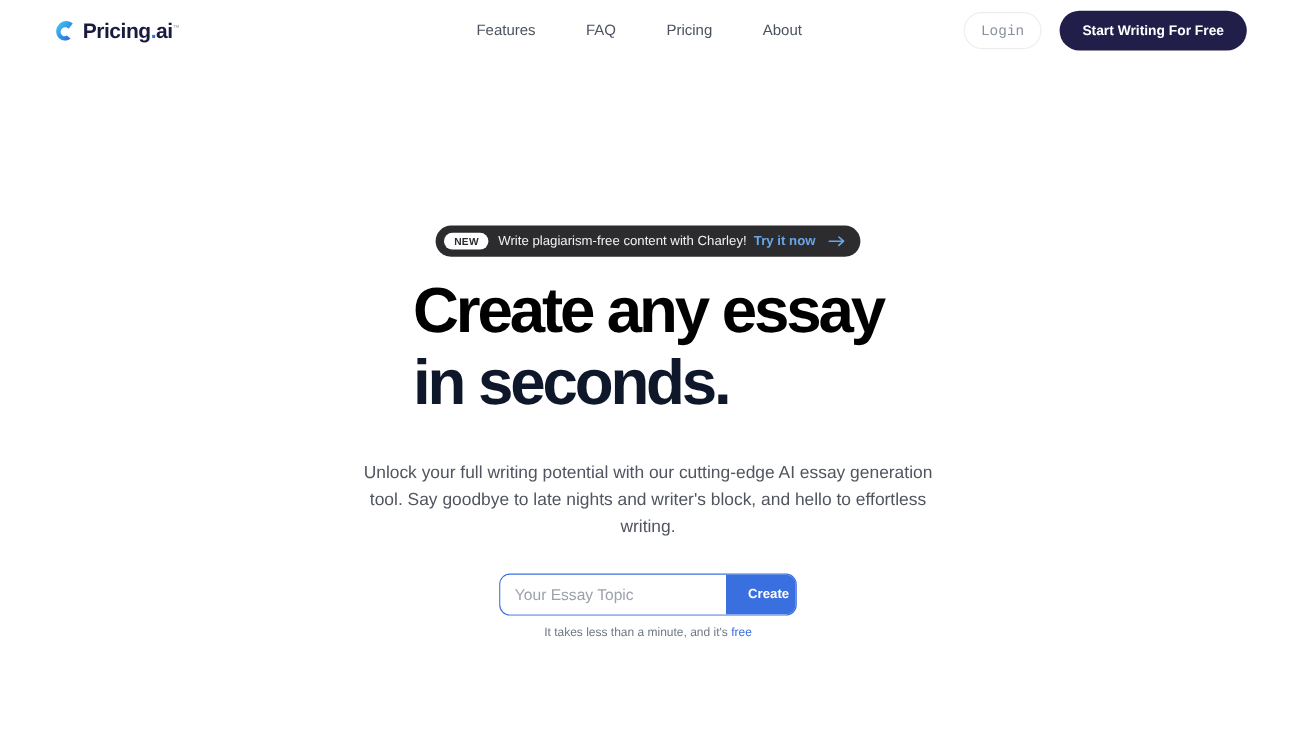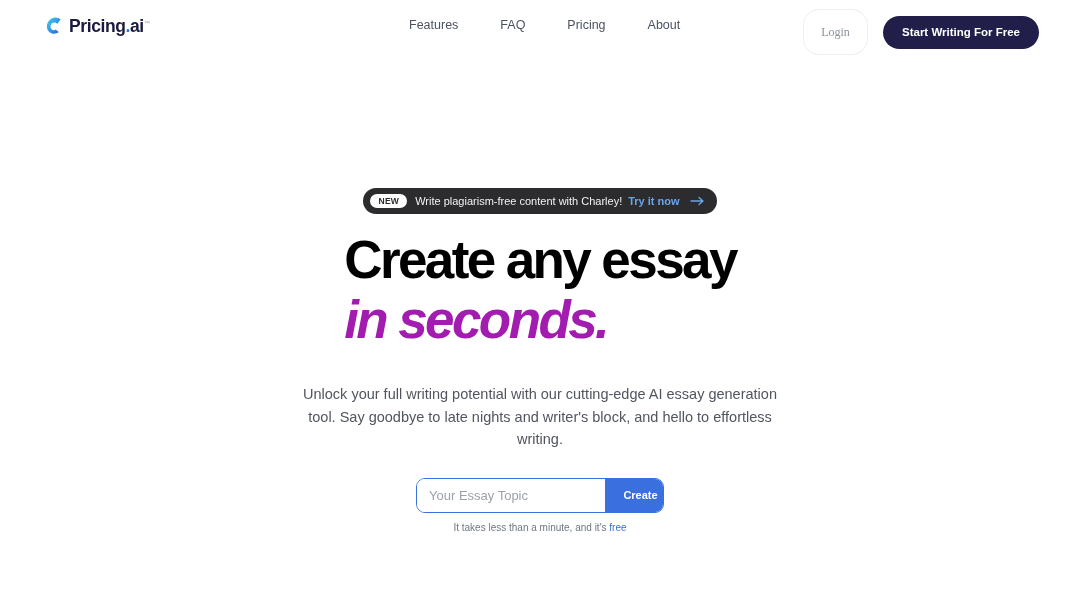--- a/index.html
+++ b/index.html
@@ -59,21 +59,21 @@
   .brand-tm {
     font-size: 6px;
     vertical-align: super;
     color: #9aa0b4;
     font-weight: normal;
     letter-spacing: 0;
   }
 
   .nav {
     position: absolute;
-    left: 388px;
+    left: 376px;
     top: 14px;
     display: flex;
     align-items: center;
     gap: 0px;
   }
   .nav-item {
     font-size: 12.5px;
     color: #4b5360;
     padding: 0 21px;
     line-height: 22px;
@@ -85,27 +85,27 @@
     position: absolute;
     right: 41px;
     top: 9px;
     display: flex;
     align-items: center;
     gap: 15px;
   }
 
   .btn-login {
     width: 65px;
-    height: 46px;
+    height: 31px;
     border-radius: 16px;
     border: 1px solid #eceef1;
     background: #ffffff;
     color: #8b919c;
     font-size: 12px;
-    font-family: Liberation Serif, serif;
+    font-family: Liberation Mono, monospace;
     display: flex;
     align-items: center;
     justify-content: center;
     cursor: pointer;
   }
 
   .btn-cta {
     height: 33px;
     padding: 0 19px;
     border-radius: 17px;
@@ -175,21 +175,21 @@
   }
 
   .headline {
     margin-top: 16px;
     font-size: 53px;
     line-height: 60px;
     font-weight: bold;
     letter-spacing: -2.6px;
     color: #000000;
   }
-  .headline .line2 { color: #a21caf; display: block; margin-top: 0px; font-style: italic; }
+  .headline .line2 { color: #0f172a; display: block; margin-top: 0px; }
 
   .subtitle {
     margin-top: 33px;
     width: 500px;
     text-align: center;
     font-size: 14.5px;
     line-height: 22.5px;
     color: #50555f;
   }
 

